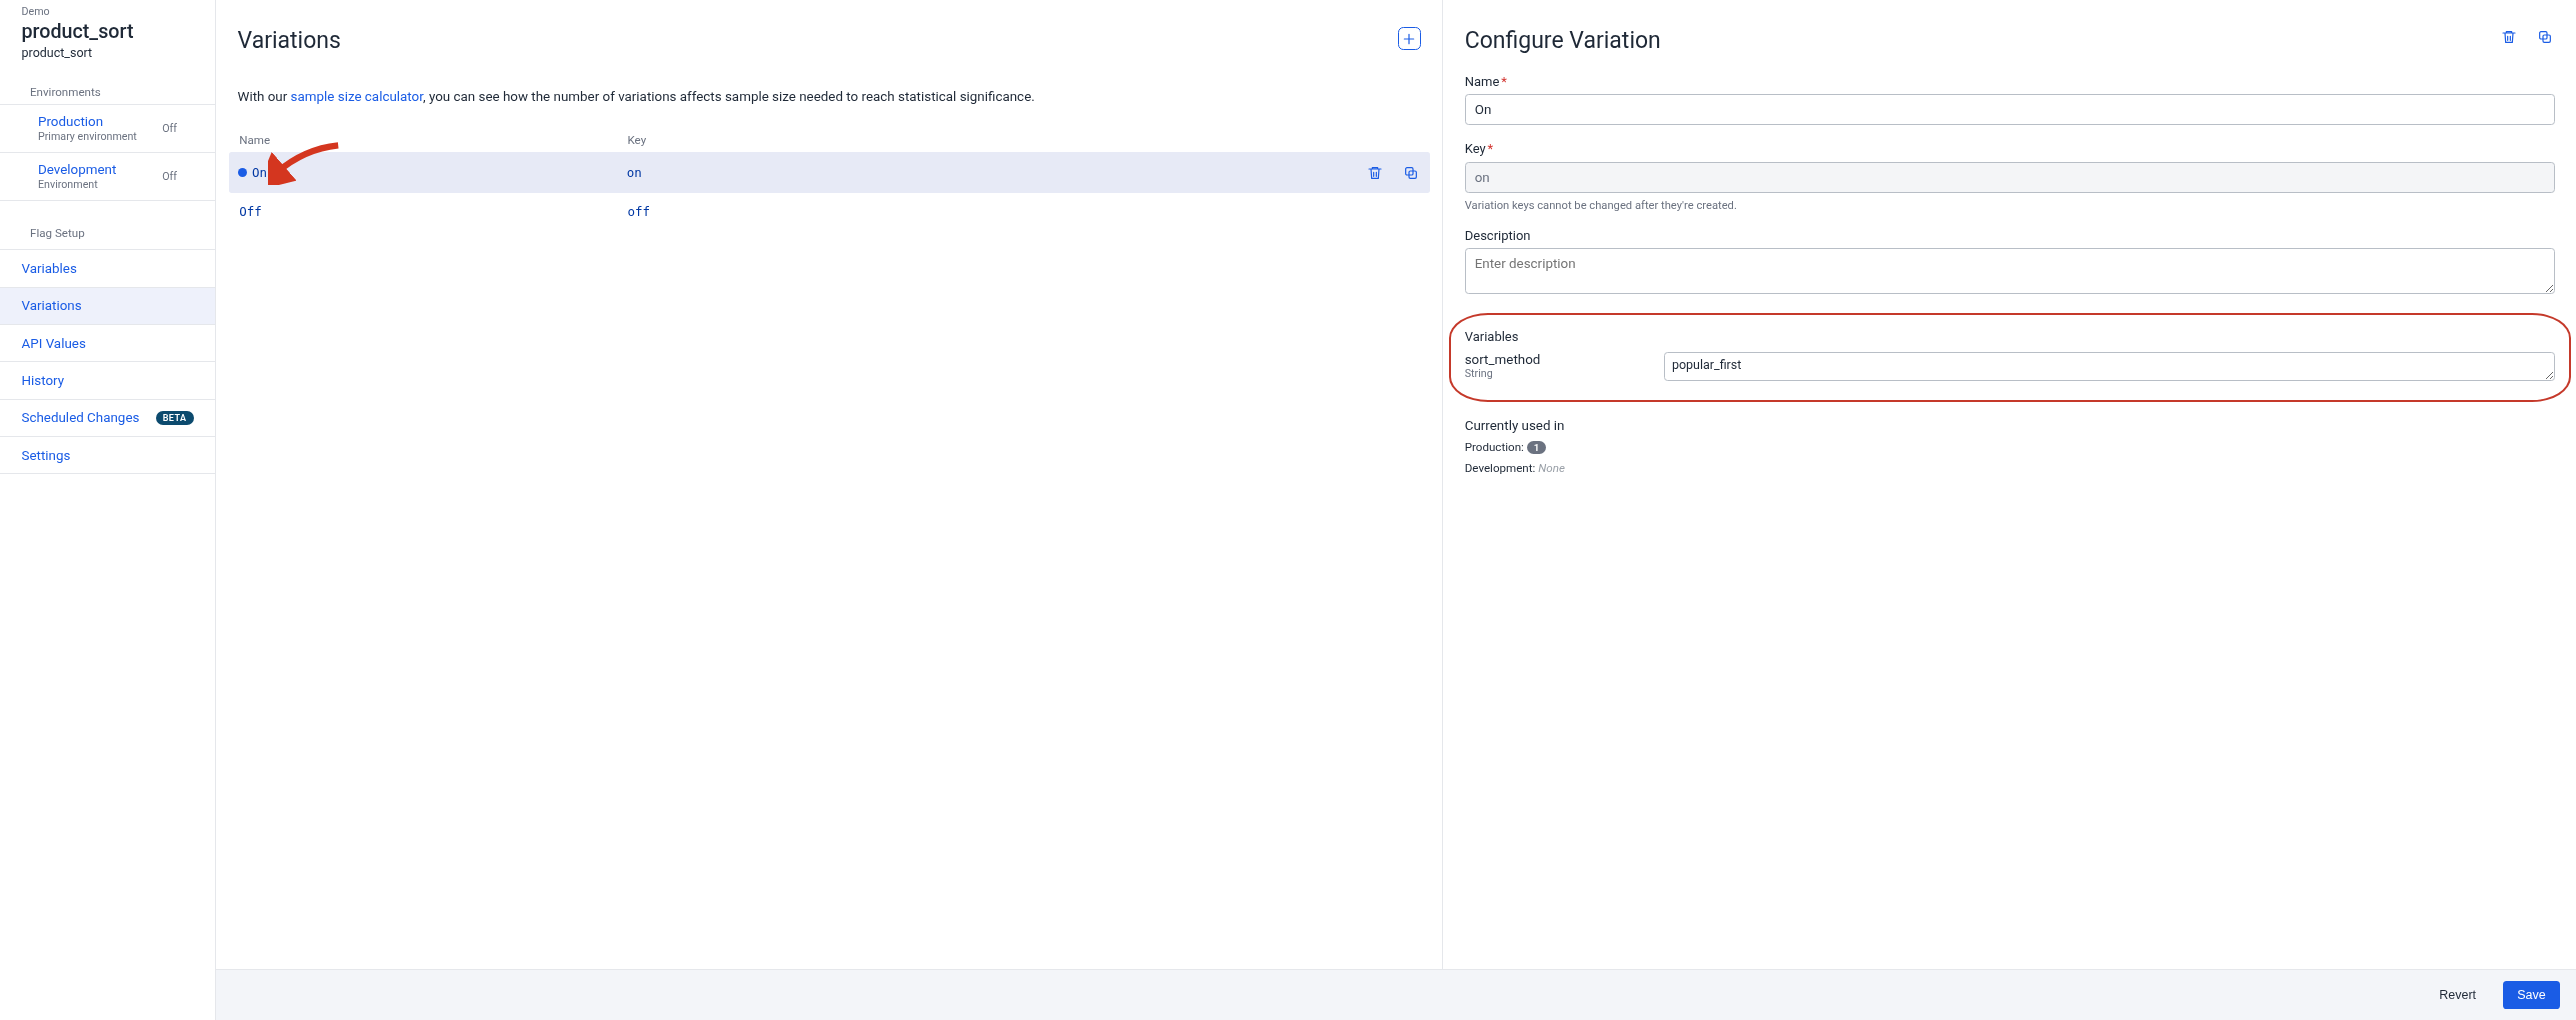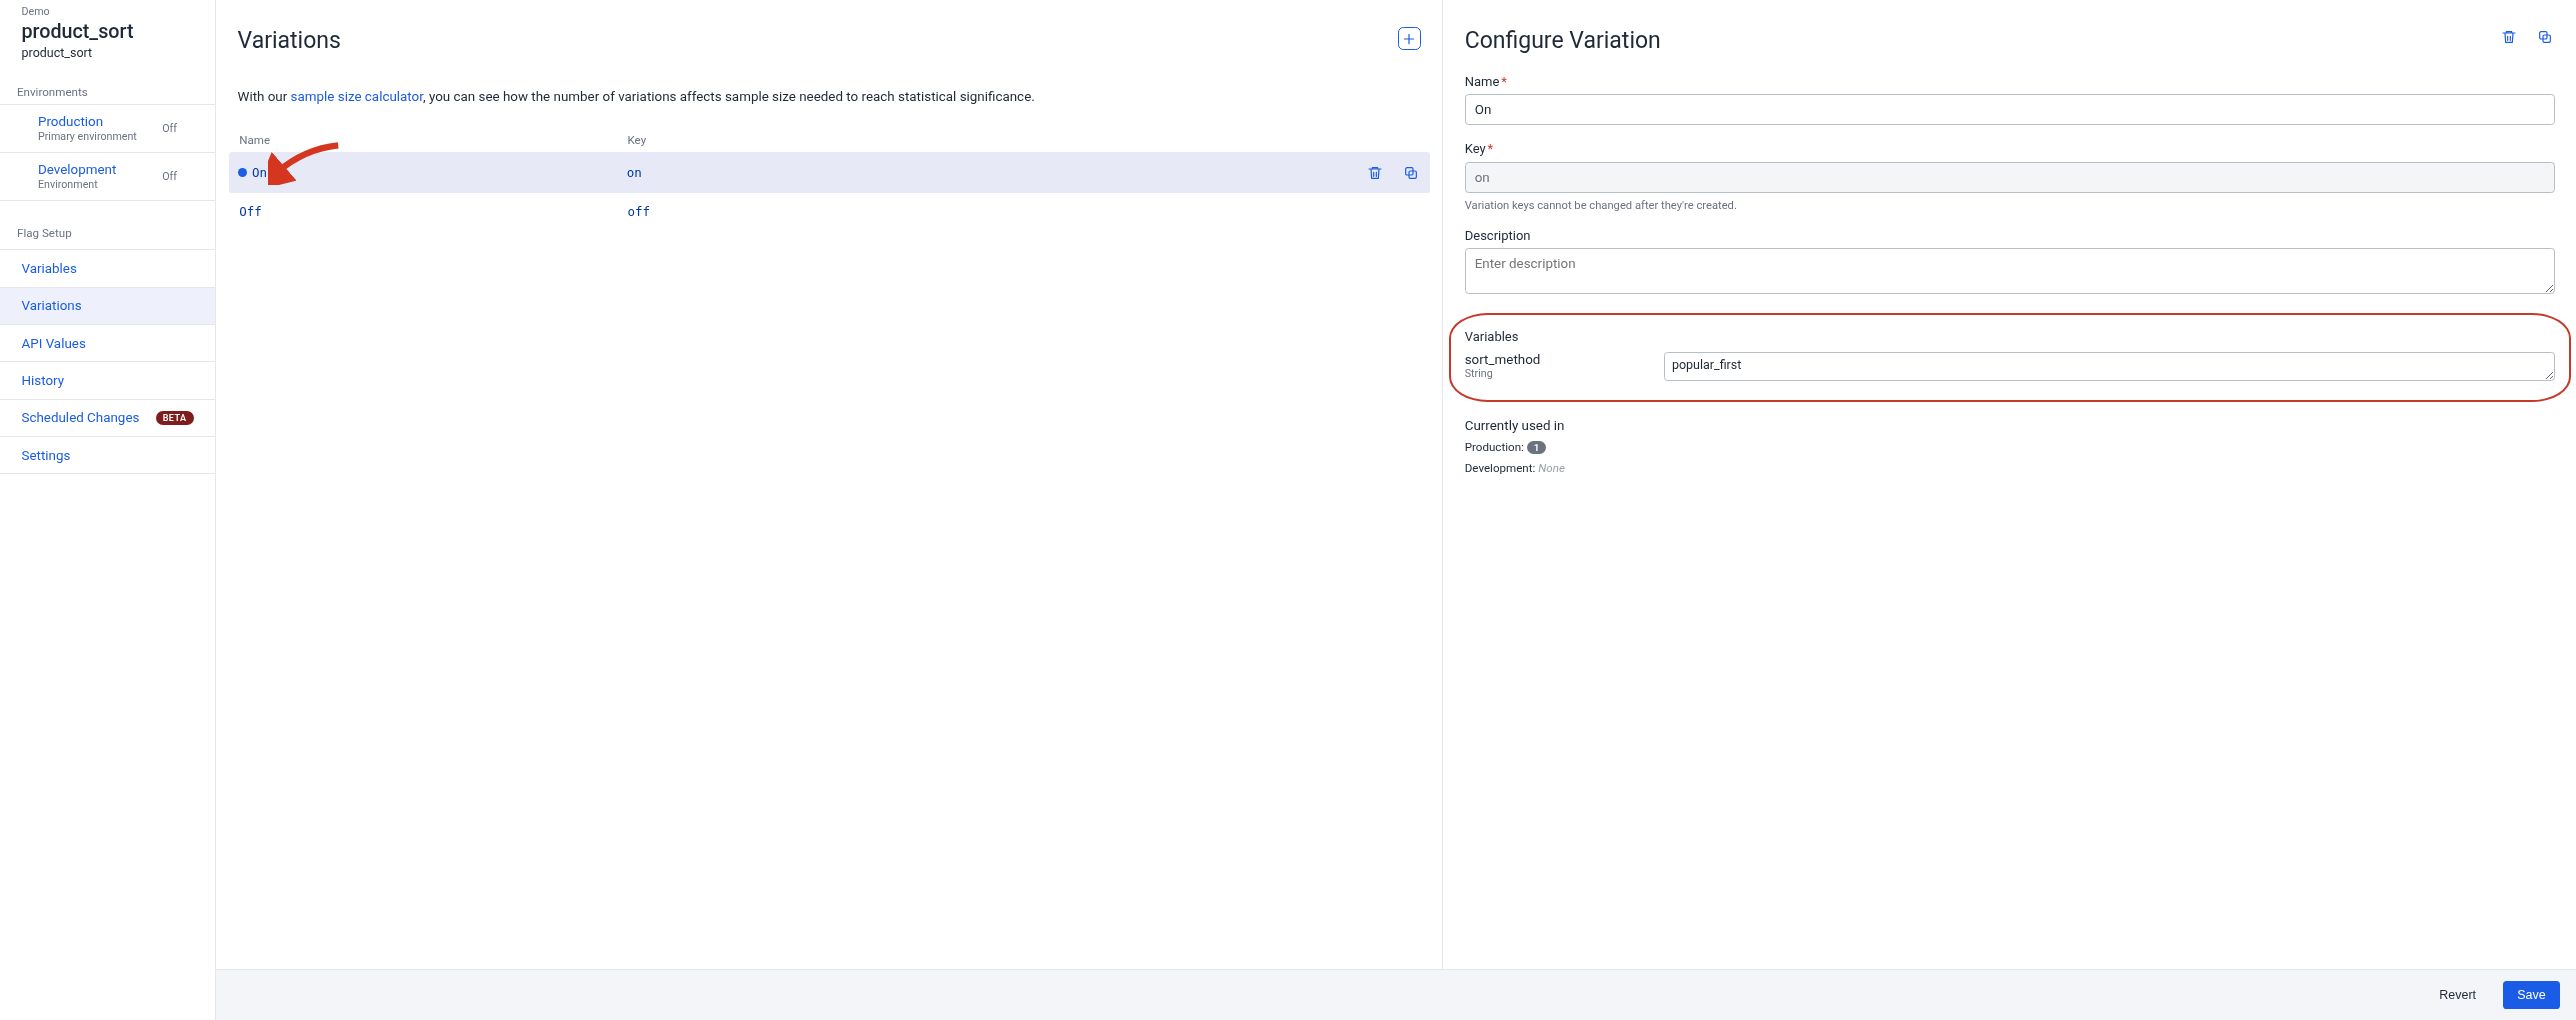--- a/index.html
+++ b/index.html
@@ -35,21 +35,21 @@
     display: flex;
     flex-direction: column;
     padding-top: 5.4px;
   }
   .crumbs { padding: 0 21.5px; }
   .crumb-top { font-size: 10.7px; color: var(--muted); }
   .crumb-title { font-size: 19.7px; color: var(--text); font-weight: 500; margin-top: 1.8px; }
   .crumb-sub { font-size: 12.5px; color: var(--text); margin-top: 1.8px; }
   .section-label {
     font-size: 11.6px; color: var(--muted);
-    padding: 0 17px; margin-top: 25px; margin-bottom: 5.4px;
+    padding: 0 30px; margin-top: 25px; margin-bottom: 5.4px;
   }
   .env-item {
     display: flex; justify-content: space-between; align-items: center;
     padding: 9px 38px;
     border-top: 0.9px solid var(--border);
     border-bottom: 0.9px solid var(--border);
     cursor: pointer;
   }
   .env-item + .env-item { border-top: none; }
   .env-name { font-size: 13.4px; color: var(--blue); }
@@ -62,21 +62,21 @@
     font-size: 13.4px;
     color: var(--blue);
     border-top: 0.9px solid var(--border);
     border-bottom: 0.9px solid var(--border);
     cursor: pointer;
   }
   .nav-item + .nav-item { border-top: none; }
   .nav-item.active { background: #eef1fb; }
   .badge-beta {
     font-size: 9px; letter-spacing: 0.4px;
-    background: #7f1d1d; color: #fff;
+    background: #0c4a6e; color: #fff;
     padding: 1.8px 7.2px; border-radius: 9px; font-weight: 600;
   }
 
   
   .main {
     flex: 1; display: flex; flex-direction: row;
     position: relative;
     min-width: 0;
   }
   .col-variations {

